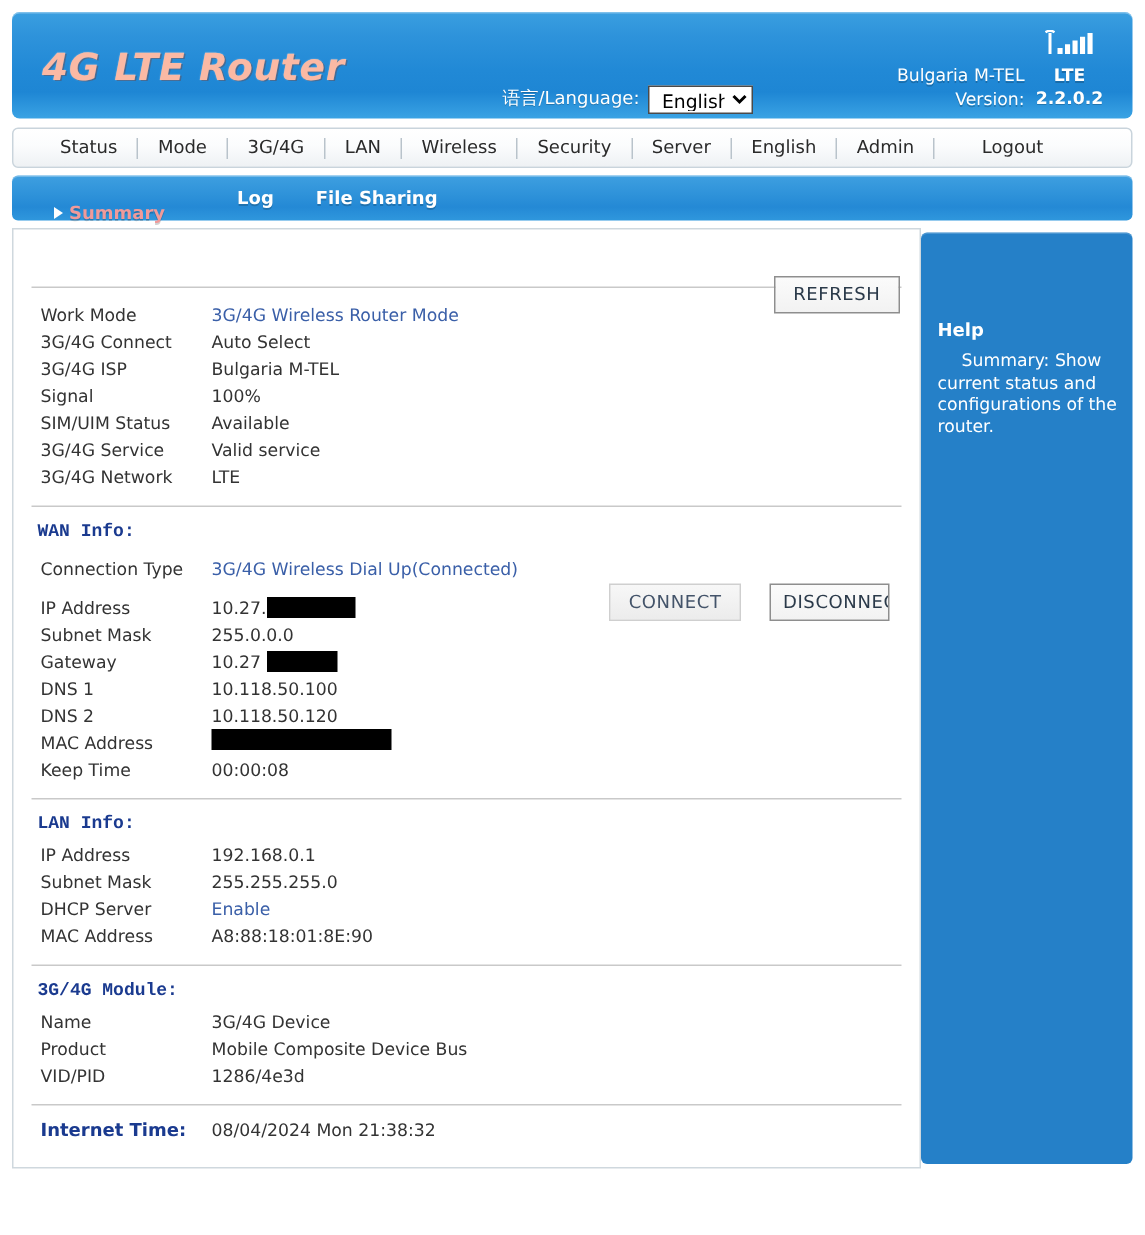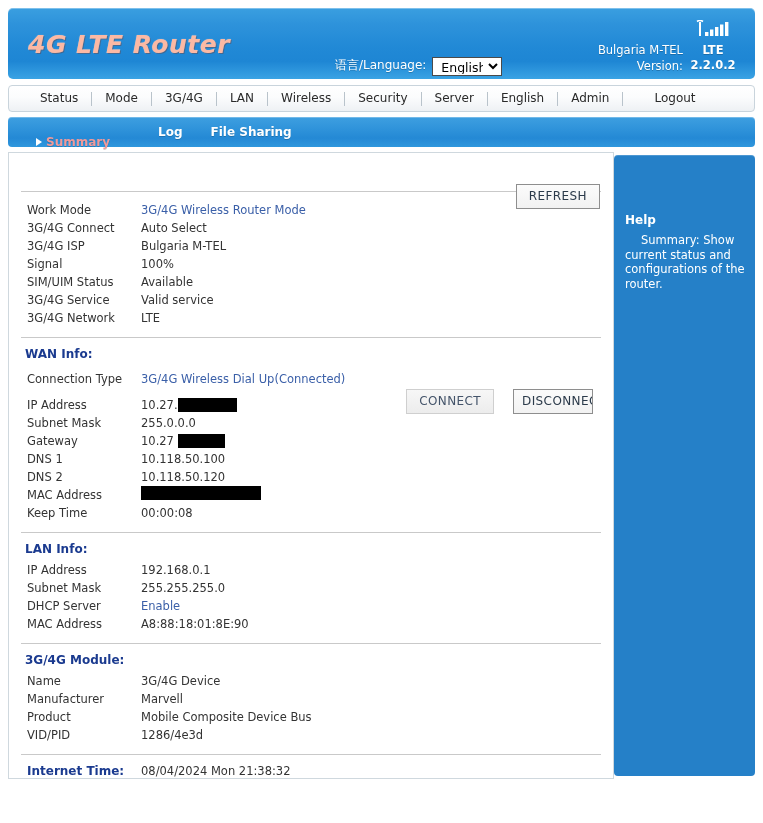--- a/index.html
+++ b/index.html
@@ -204,20 +204,21 @@
     background: #c9c9c9;
     margin: 0 12px;
   }
 
   .sect { padding: 9px 0 10px 0; }
   .sect-title {
     font-size: 12px;
     font-weight: bold;
     color: #1a3a8f;
     padding: 0 0 5px 16px;
+    font-family: Liberation Mono, monospace;
   }
   .row {
     display: flex;
     align-items: flex-start;
     line-height: 18px;
     min-height: 18px;
   }
   .row-label {
     width: 132px;
     flex: none;
@@ -496,24 +497,20 @@
     </div>
     <div class="hr"></div>
 
     <div class="sect">
       <div class="sect-title">3G/4G Module:</div>
       <div class="row">
         <div class="row-label">Name</div>
         <div class="row-value">3G/4G Device</div>
       </div>
       <div class="row">
-        <div class="row-label">Manufacturer</div>
-        <div class="row-value">Marvell</div>
-      </div>
-      <div class="row">
         <div class="row-label">Product</div>
         <div class="row-value">Mobile Composite Device Bus</div>
       </div>
       <div class="row">
         <div class="row-label">VID/PID</div>
         <div class="row-value">1286/4e3d</div>
       </div>
     </div>
     <div class="hr"></div>
 

